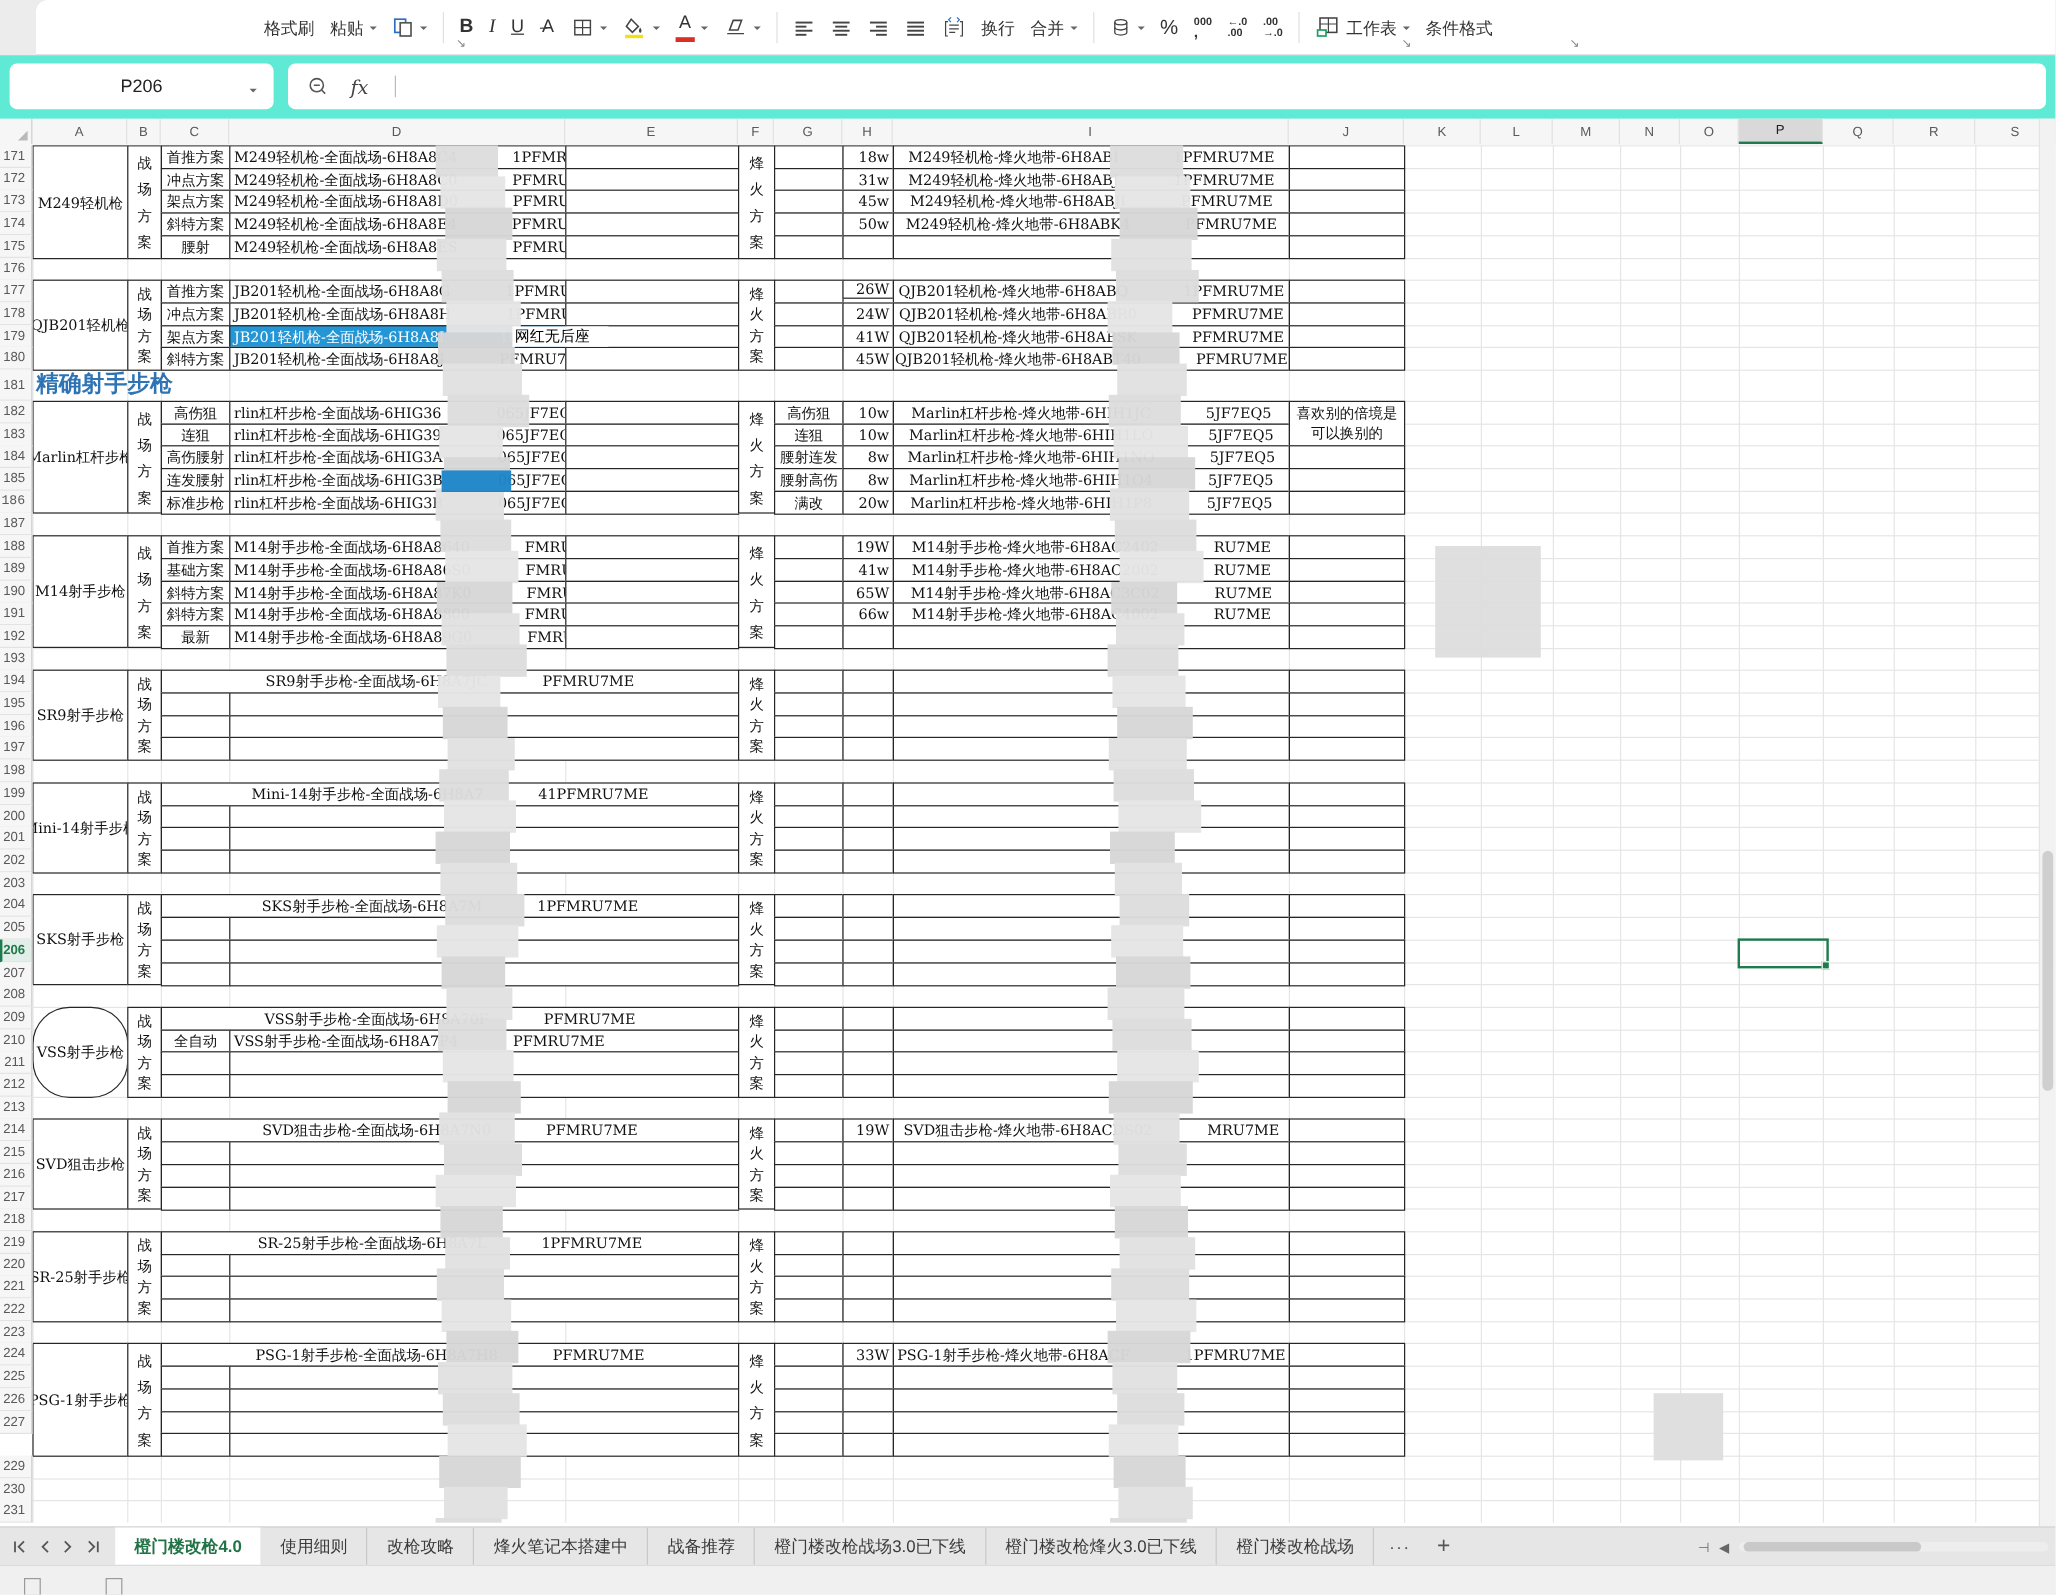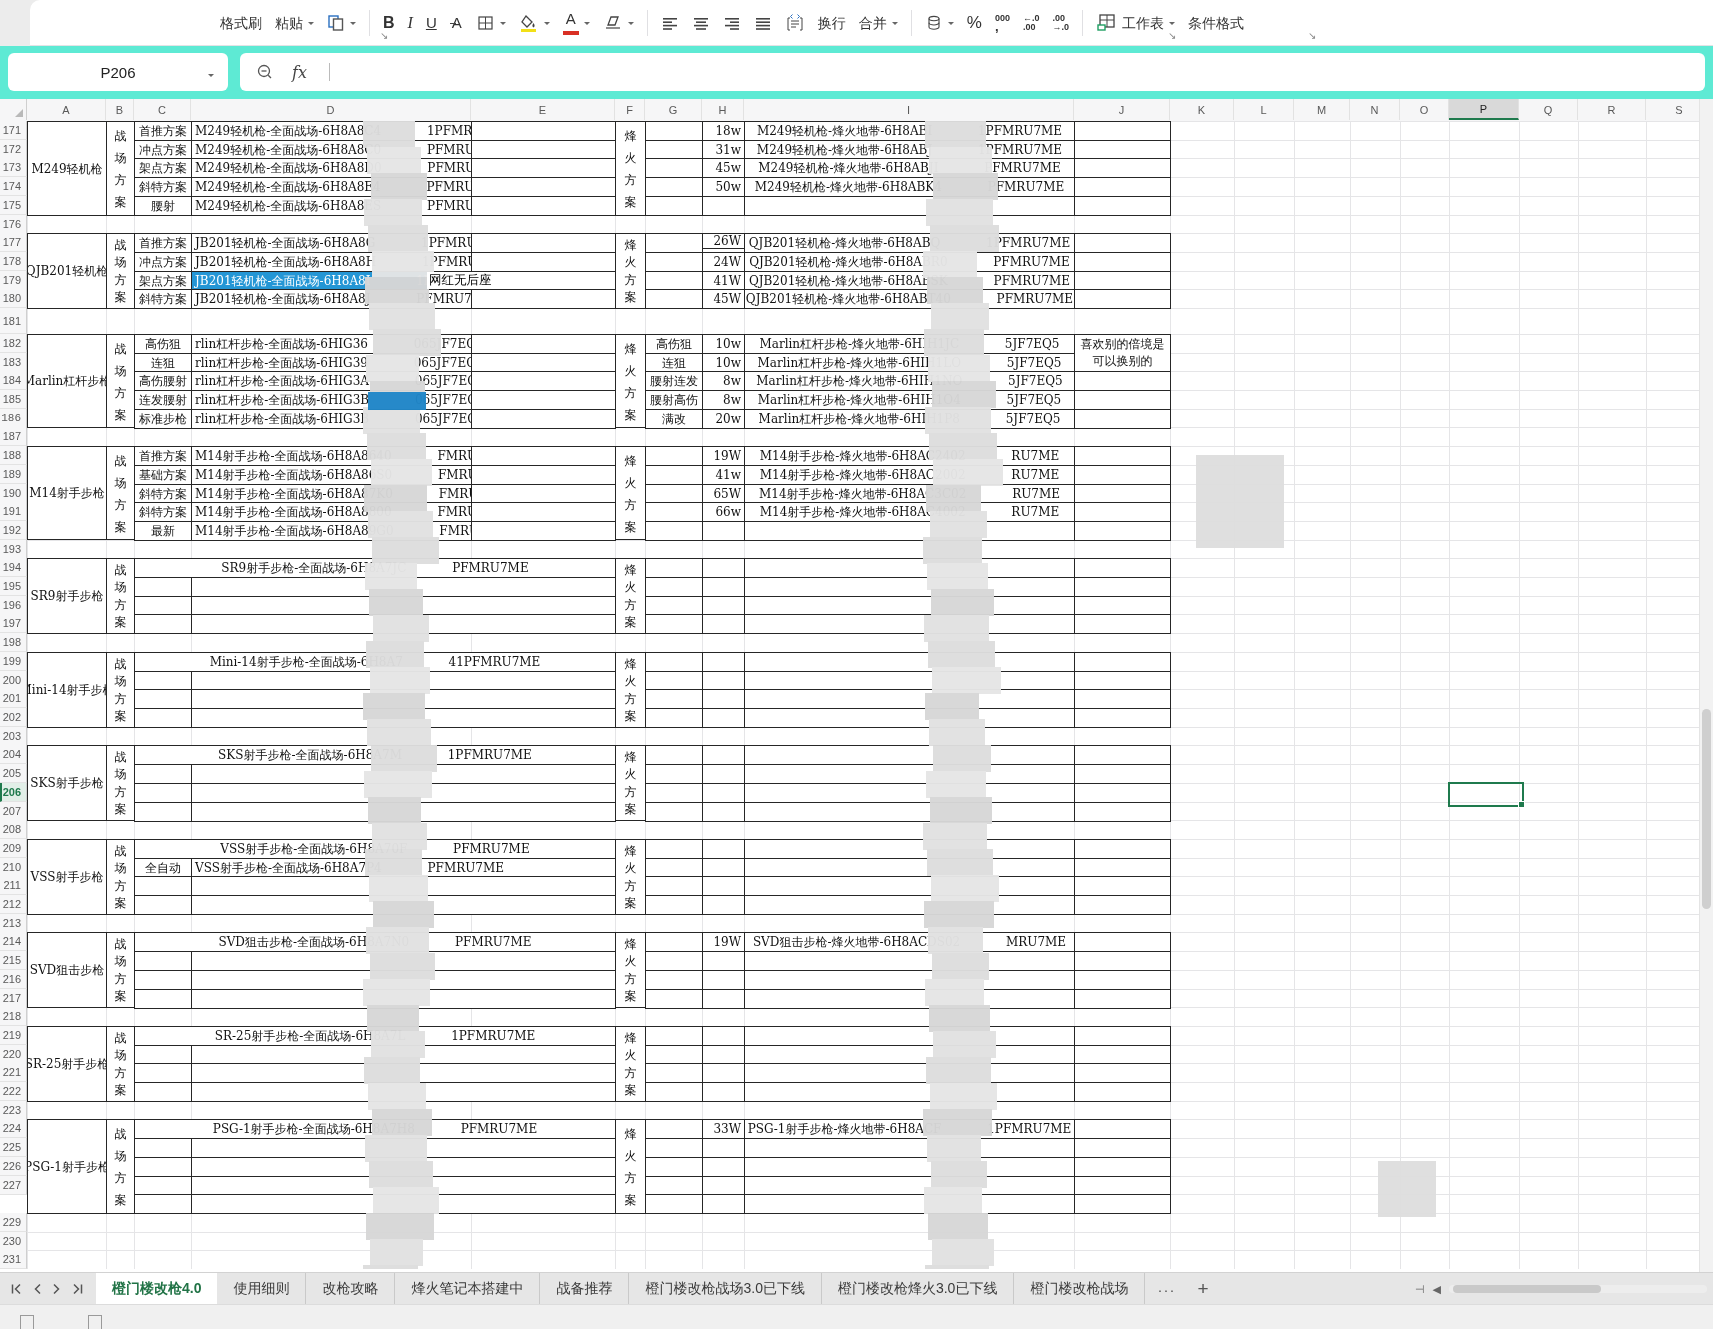--- a/index.html
+++ b/index.html
@@ -507,20 +507,21 @@
       <div class="cell b r" style="left: 702px; top: 150px; width: 43px; height: 20px;">41W</div>
       <div class="cell b r" style="left: 702px; top: 168px; width: 43px; height: 20px;">45W</div>
       <div class="cell b" style="left: 744px; top: 112px; width: 331px; height: 20px;">QJB201轻机枪-烽火地带-6H8ABQ            1PFMRU7ME</div>
       <div class="cell b" style="left: 744px; top: 131px; width: 331px; height: 20px;">QJB201轻机枪-烽火地带-6H8ABR0            PFMRU7ME</div>
       <div class="cell b" style="left: 744px; top: 150px; width: 331px; height: 20px;">QJB201轻机枪-烽火地带-6H8ABSK            PFMRU7ME</div>
       <div class="cell b" style="left: 744px; top: 168px; width: 331px; height: 20px;">QJB201轻机枪-烽火地带-6H8ABT40            PFMRU7ME</div>
       <div class="cell b" style="left: 1074px; top: 112px; width: 97px; height: 20px;"></div>
       <div class="cell b" style="left: 1074px; top: 131px; width: 97px; height: 20px;"></div>
       <div class="cell b" style="left: 1074px; top: 150px; width: 97px; height: 20px;"></div>
       <div class="cell b" style="left: 1074px; top: 168px; width: 97px; height: 20px;"></div>
+      <div class="cell sec" style="left: 27px; top: 187px; width: 588px; height: 26px;">精确射手步枪</div>
       <div class="cell b" style="left: 27px; top: 213px; width: 80px; height: 94px;">Marlin杠杆步枪</div>
       <div class="cell b v" style="left: 106px; top: 213px; width: 29px; height: 94px; line-height: 22.125px;">战<br>场<br>方<br>案</div>
       <div class="cell b" style="left: 134px; top: 213px; width: 58px; height: 20px;">高伤狙</div>
       <div class="cell b" style="left: 134px; top: 232px; width: 58px; height: 20px;">连狙</div>
       <div class="cell b" style="left: 134px; top: 250px; width: 58px; height: 20px;">高伤腰射</div>
       <div class="cell b" style="left: 134px; top: 269px; width: 58px; height: 20px;">连发腰射</div>
       <div class="cell b" style="left: 134px; top: 288px; width: 58px; height: 20px;">标准步枪</div>
       <div class="cell b l" style="left: 191px; top: 213px; width: 281px; height: 20px;">rlin杠杆步枪-全面战场-6HIG36            065JF7EQ5</div>
       <div class="cell b l" style="left: 191px; top: 232px; width: 281px; height: 20px;">rlin杠杆步枪-全面战场-6HIG39            065JF7EQ5</div>
       <div class="cell b l" style="left: 191px; top: 250px; width: 281px; height: 20px;">rlin杠杆步枪-全面战场-6HIG3A            065JF7EQ5</div>
@@ -660,21 +661,21 @@
       <div class="cell b" style="left: 702px; top: 662px; width: 43px; height: 20px;"></div>
       <div class="cell b" style="left: 702px; top: 681px; width: 43px; height: 20px;"></div>
       <div class="cell b" style="left: 744px; top: 624px; width: 331px; height: 20px;"></div>
       <div class="cell b" style="left: 744px; top: 643px; width: 331px; height: 20px;"></div>
       <div class="cell b" style="left: 744px; top: 662px; width: 331px; height: 20px;"></div>
       <div class="cell b" style="left: 744px; top: 681px; width: 331px; height: 20px;"></div>
       <div class="cell b" style="left: 1074px; top: 624px; width: 97px; height: 20px;"></div>
       <div class="cell b" style="left: 1074px; top: 643px; width: 97px; height: 20px;"></div>
       <div class="cell b" style="left: 1074px; top: 662px; width: 97px; height: 20px;"></div>
       <div class="cell b" style="left: 1074px; top: 681px; width: 97px; height: 20px;"></div>
-      <div class="cell b" style="left: 27px; top: 718px; width: 80px; height: 76px;">VSS射手步枪</div>
+      <div class="cell b" style="left: 27px; top: 718px; width: 80px; height: 76px; border-radius: 31px;">VSS射手步枪</div>
       <div class="cell b v" style="left: 106px; top: 718px; width: 29px; height: 76px; line-height: 17.45px;">战<br>场<br>方<br>案</div>
       <div class="cell b" style="left: 134px; top: 718px; width: 482px; height: 20px;">VSS射手步枪-全面战场-6H8A70F            PFMRU7ME</div>
       <div class="cell b" style="left: 134px; top: 737px; width: 58px; height: 20px; text-align: right;">全自动</div>
       <div class="cell b l" style="left: 191px; top: 737px; width: 425px; height: 20px;">VSS射手步枪-全面战场-6H8A7P4            PFMRU7ME</div>
       <div class="cell b" style="left: 134px; top: 755px; width: 58px; height: 20px;"></div>
       <div class="cell b" style="left: 134px; top: 774px; width: 58px; height: 20px;"></div>
       <div class="cell b" style="left: 191px; top: 755px; width: 425px; height: 20px;"></div>
       <div class="cell b" style="left: 191px; top: 774px; width: 425px; height: 20px;"></div>
       <div class="cell b v" style="left: 615px; top: 718px; width: 31px; height: 76px; line-height: 17.45px;">烽<br>火<br>方<br>案</div>
       <div class="cell b" style="left: 645px; top: 718px; width: 58px; height: 20px;"></div>

